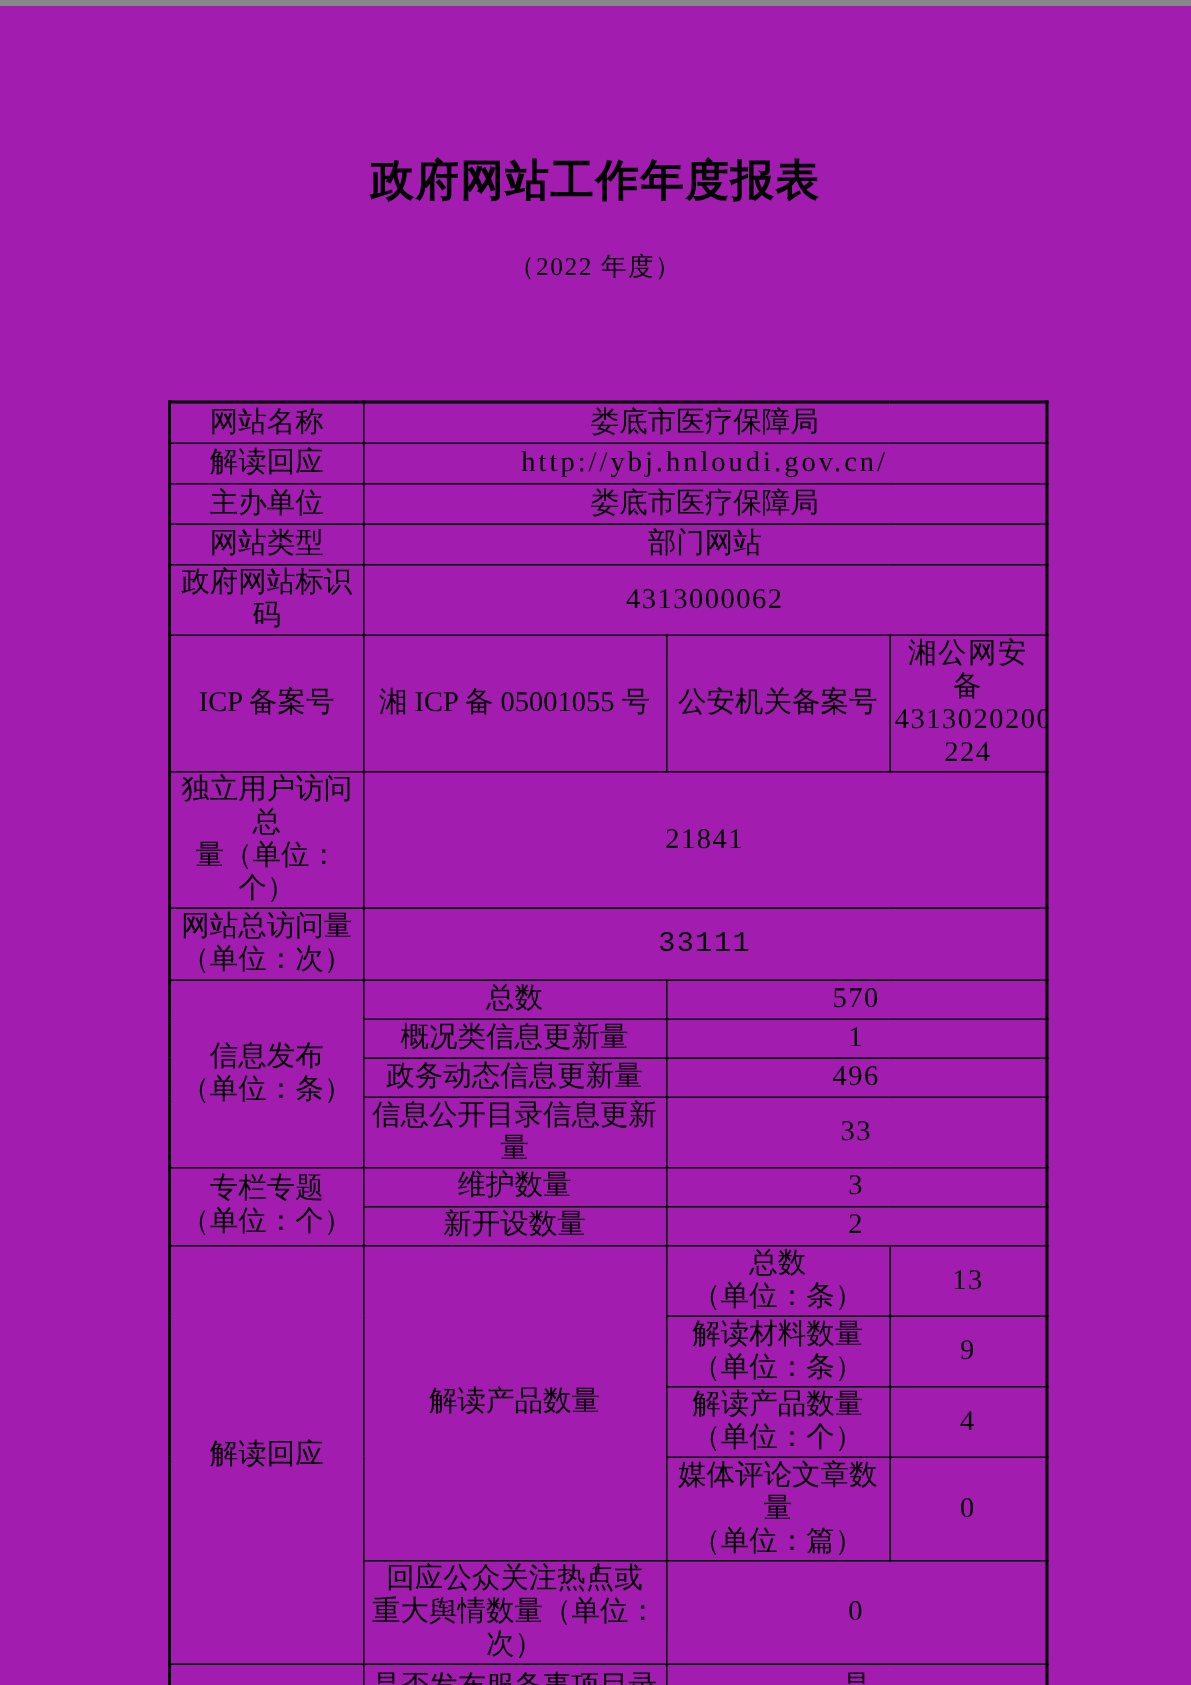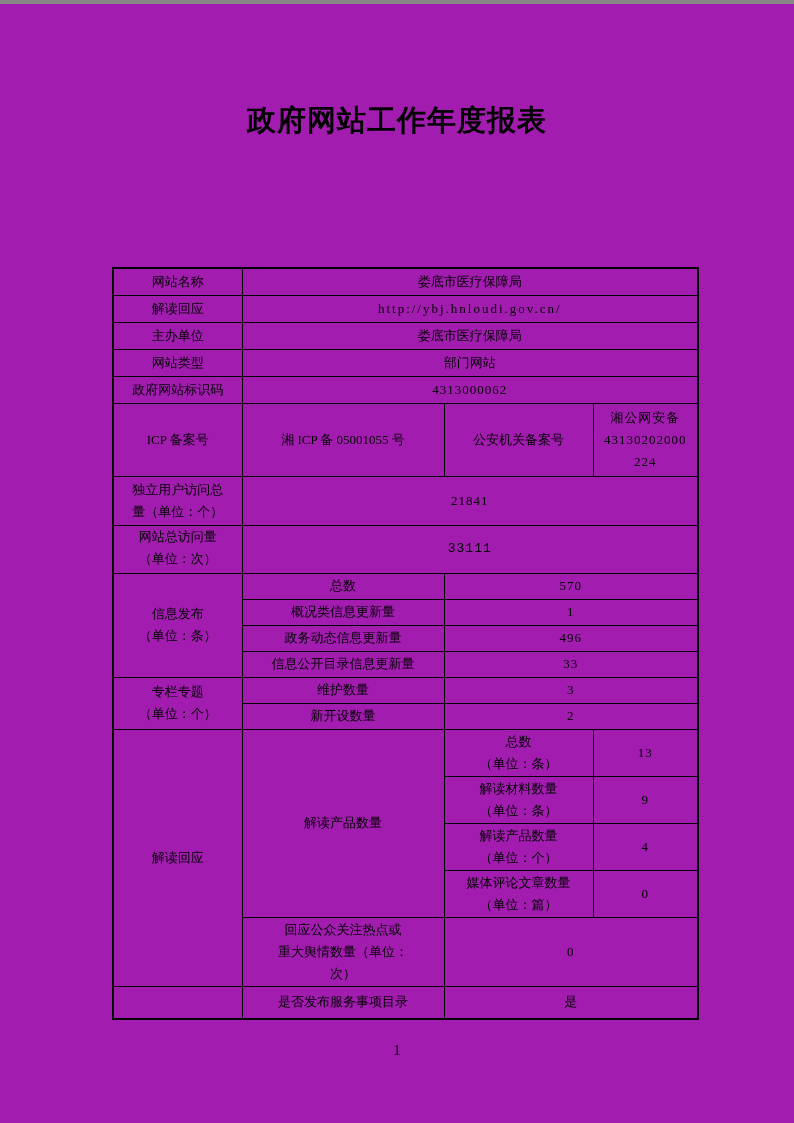--- a/index.html
+++ b/index.html
@@ -44,21 +44,21 @@
     top: 263px;
     width: 585px;
     border-collapse: collapse;
     table-layout: fixed;
     border: 2px solid #000;
   }
   table.report td {
     border: 1px solid #000;
     text-align: center;
     vertical-align: middle;
-    font-size: 13px;
+    font-size: 19px;
     line-height: 22px;
     padding: 1px 3px;
     white-space: pre-line;
     overflow: hidden;
   }
   .h27 { height: 27px; }
   .h73 { height: 73px; }
   .h49 { height: 49px; }
   .h48 { height: 48px; font-family: Liberation Mono, monospace; }
   .h26 { height: 26px; }
@@ -75,20 +75,21 @@
     text-align: center;
     font-size: 15px;
   }
 </style>
 </head>
 <body>
 
 <div class="page">
 
   <h1 class="doc-title">政府网站工作年度报表</h1>
+  <h2 class="doc-subtitle">（2022 年度）</h2>
 
 
   <table class="report">
     <colgroup>
       <col style="width:129px">
       <col style="width:202px">
       <col style="width:149px">
       <col style="width:105px">
     </colgroup>
 

